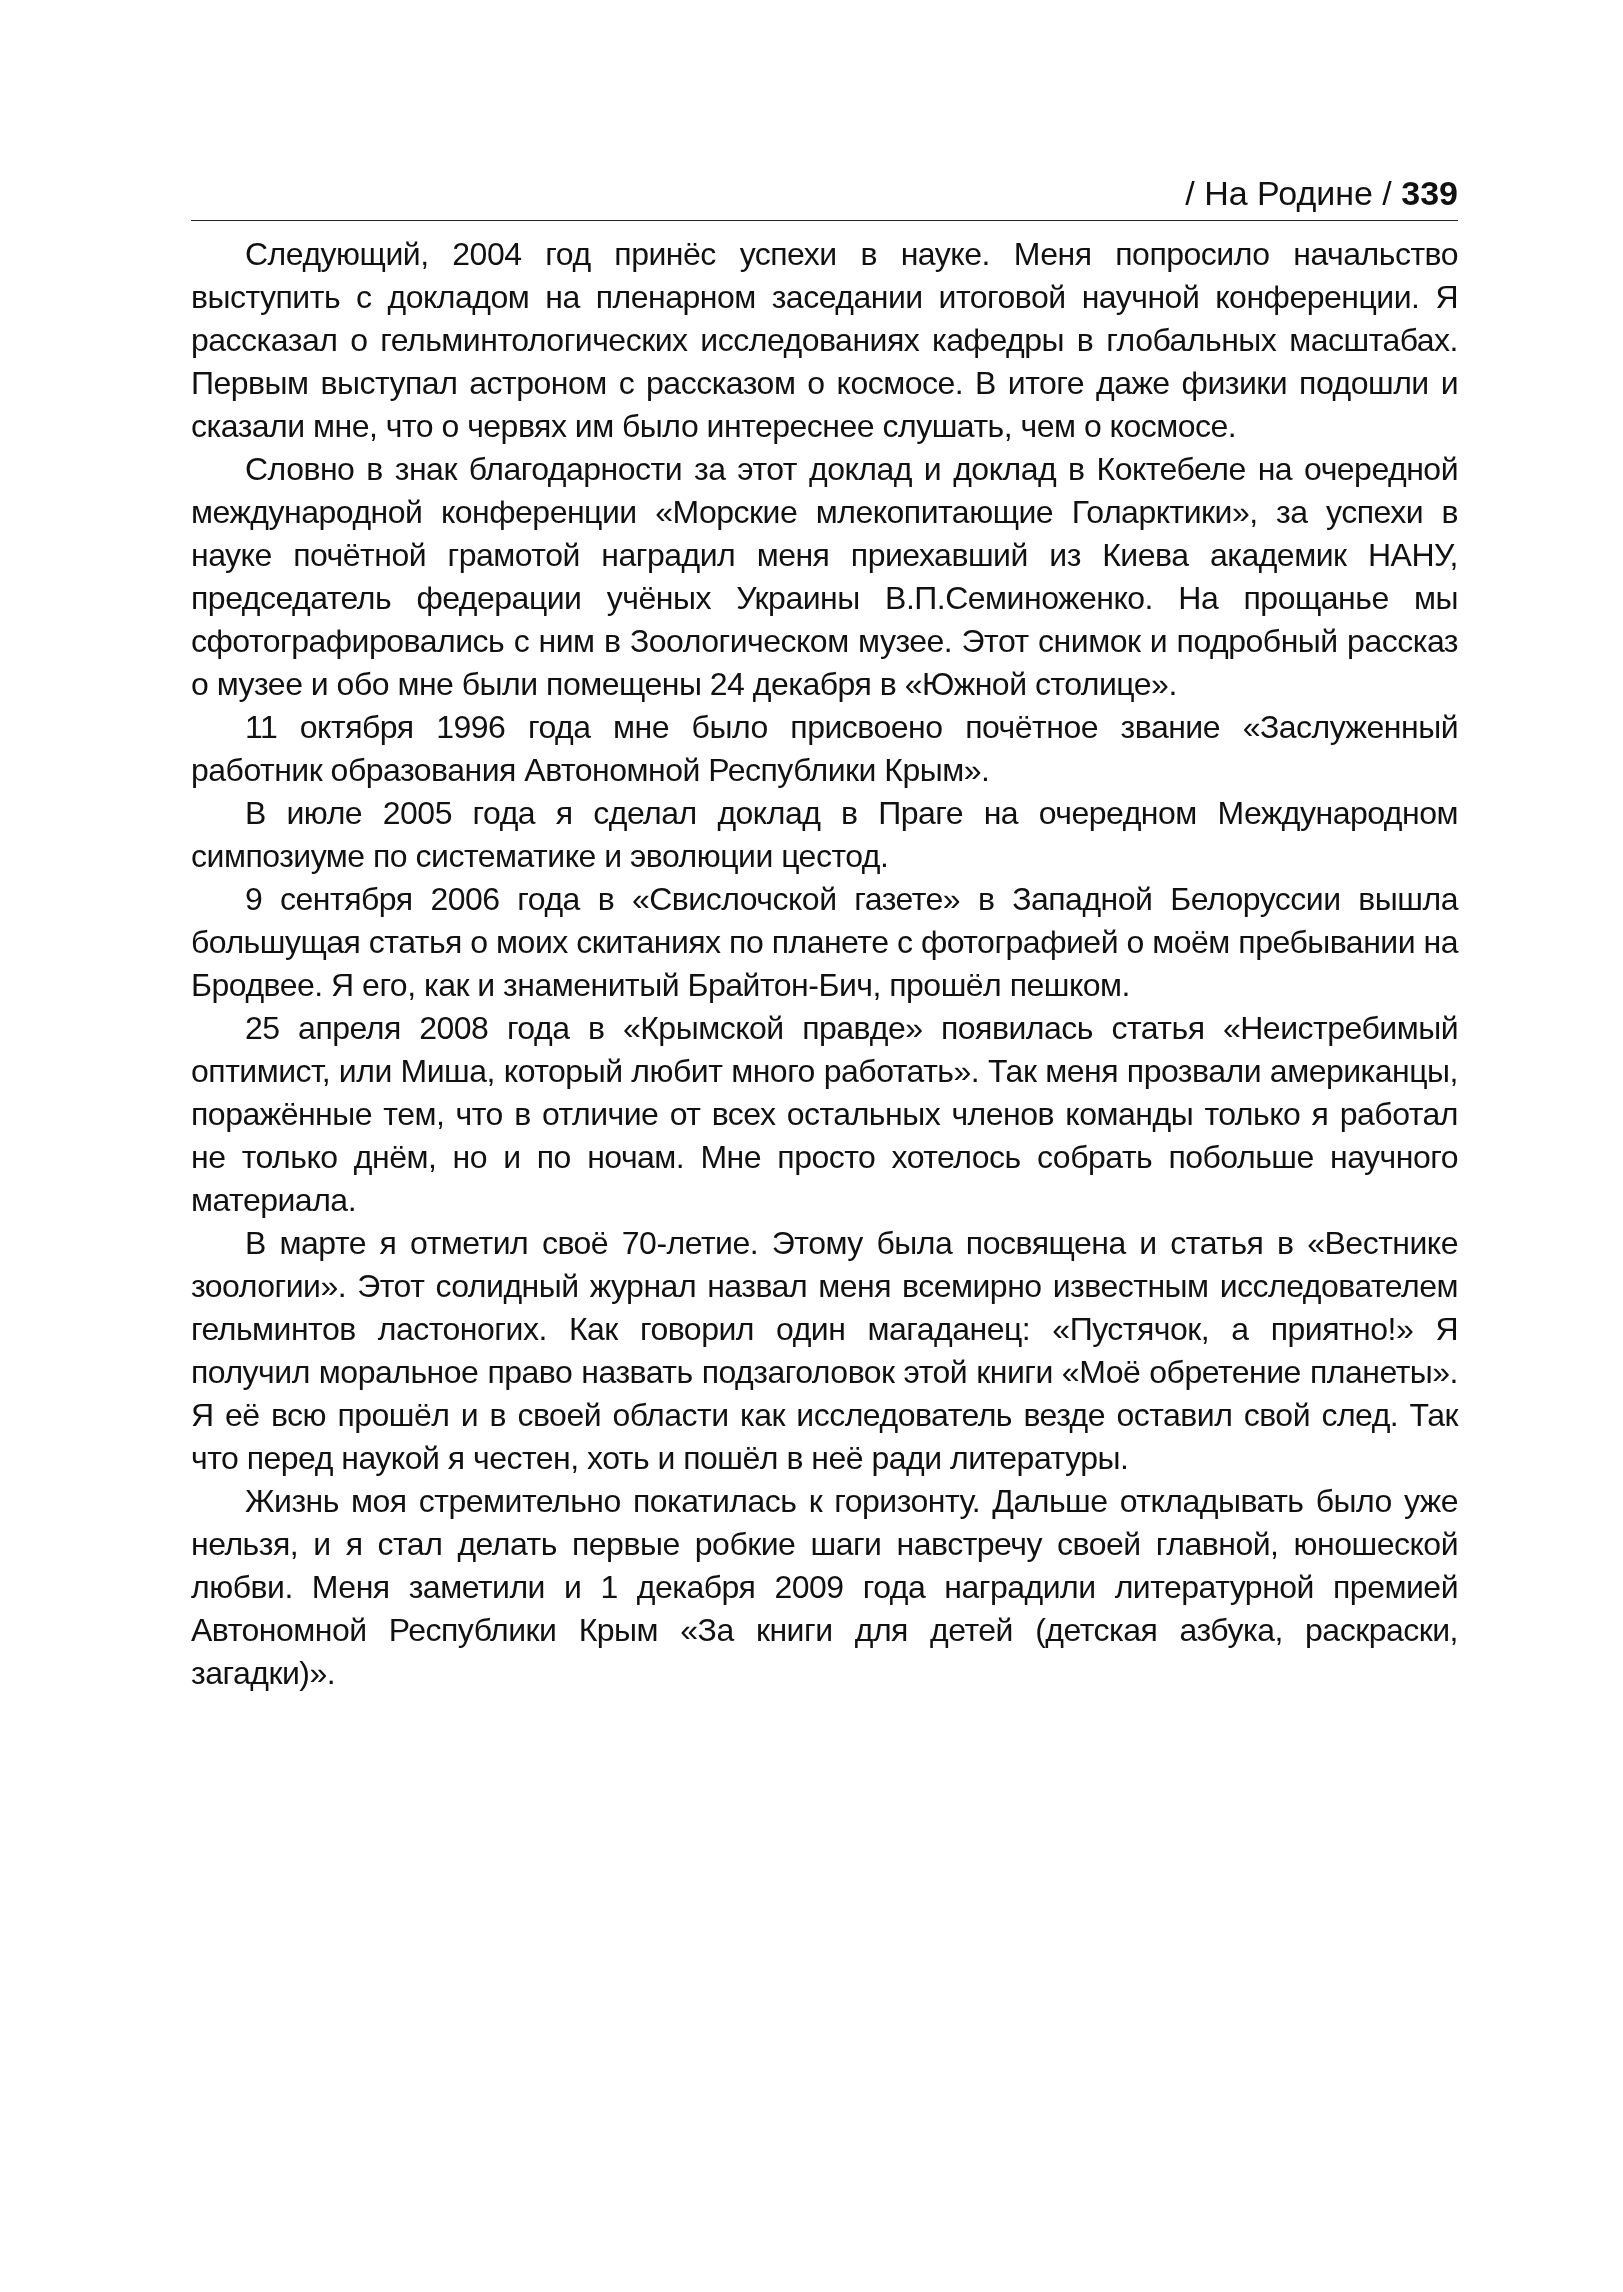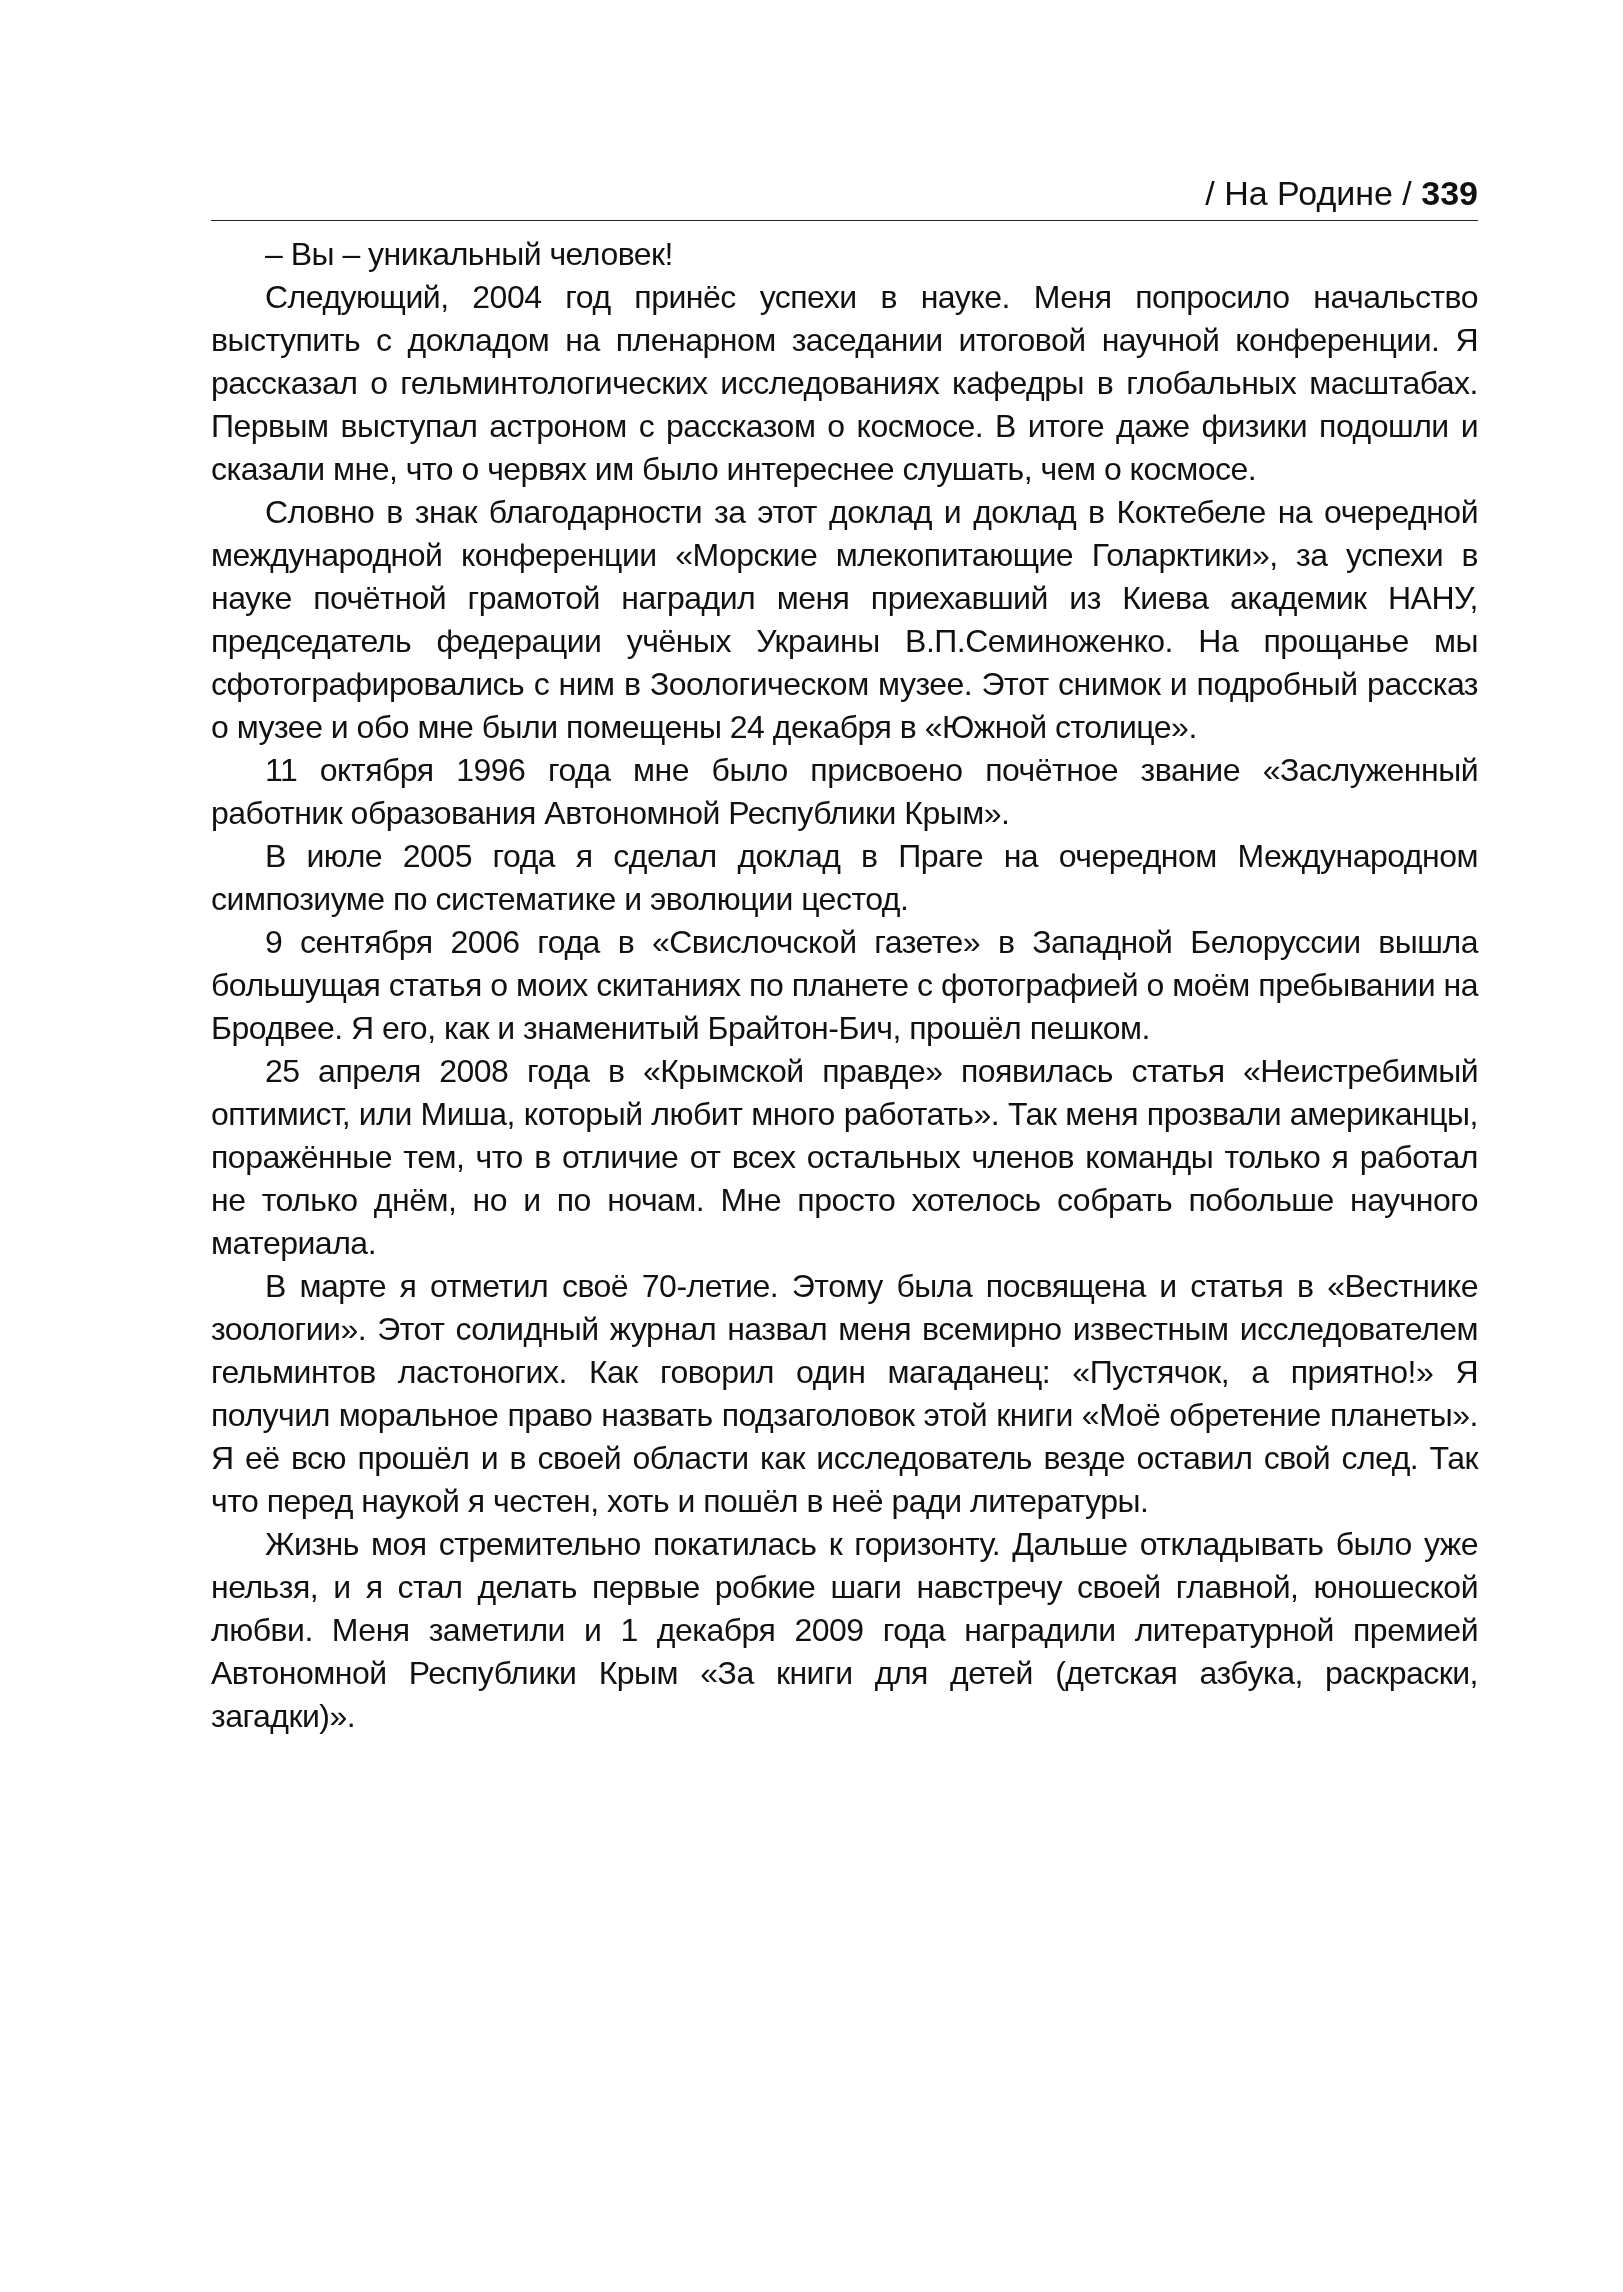--- a/index.html
+++ b/index.html
@@ -1,19 +1,19 @@
 <!DOCTYPE html>
 <html style="font-size:14.3px"><head>
 <meta charset="utf-8">
 <style>
   html, body { margin: 0; padding: 0; background: #ffffff; }
   body { width: 1624px; height: 2293px; position: relative; overflow: hidden; }
   .page {
     position: absolute; left: 0; top: 0; width: 1564px; height: 2293px;
-    background: #ffffff; color: #111111; margin-left: 20px;
+    background: #ffffff; color: #111111;
   }
   .running-head {
     position: absolute; left: 191px; width: 1267px; top: 168px; height: 50px;
     text-align: right;
     font-family: "Liberation Sans", sans-serif;
     font-size: 34px; line-height: 50px; color: #111;
   }
   .running-head .folio { font-weight: bold; }
   .rule {
     position: absolute; left: 191px; top: 220px; width: 1267px; height: 0;
@@ -31,21 +31,20 @@
 <body>
 
 <div class="page">
   <div class="running-head">
     <span>/ На Родине /</span>
      <span class="folio">339</span>
   </div>
   <div class="rule"></div>
 
   <div class="body-text">
-    <p>– Вы – уникальный человек!</p>
     <p>Следующий, 2004 год принёс успехи в науке. Меня попросило начальство выступить с докладом на пленарном заседании итоговой научной конференции. Я рассказал о гельминтологических исследованиях кафедры в глобальных масштабах. Первым выступал астроном с рассказом о космосе. В итоге даже физики подошли и сказали мне, что о червях им было интереснее слушать, чем о космосе.</p>
     <p>Словно в знак благодарности за этот доклад и доклад в Коктебеле на очередной международной конференции «Морские млекопитающие Голарктики», за успехи в науке почётной грамотой наградил меня приехавший из Киева академик НАНУ, председатель федерации учёных Украины В.П.Семиноженко. На прощанье мы сфотографировались с ним в Зоологическом музее. Этот снимок и подробный рассказ о музее и обо мне были помещены 24 декабря в «Южной столице».</p>
     <p>11 октября 1996 года мне было присвоено почётное звание «Заслуженный работник образования Автономной Республики Крым».</p>
     <p>В июле 2005 года я сделал доклад в Праге на очередном Международном симпозиуме по систематике и эволюции цестод.</p>
     <p>9 сентября 2006 года в «Свислочской газете» в Западной Белоруссии вышла большущая статья о моих скитаниях по планете с фотографией о моём пребывании на Бродвее. Я его, как и знаменитый Брайтон-Бич, прошёл пешком.</p>
     <p>25 апреля 2008 года в «Крымской правде» появилась статья «Неистребимый оптимист, или Миша, который любит много работать». Так меня прозвали американцы, поражённые тем, что в отличие от всех остальных членов команды только я работал не только днём, но и по ночам. Мне просто хотелось собрать побольше научного материала.</p>
     <p>В марте я отметил своё 70-летие. Этому была посвящена и статья в «Вестнике зоологии». Этот солидный журнал назвал меня всемирно известным исследователем гельминтов ластоногих. Как говорил один магаданец: «Пустячок, а приятно!» Я получил моральное право назвать подзаголовок этой книги «Моё обретение планеты». Я её всю прошёл и в своей области как исследователь везде оставил свой след. Так что перед наукой я честен, хоть и пошёл в неё ради литературы.</p>
     <p>Жизнь моя стремительно покатилась к горизонту. Дальше откладывать было уже нельзя, и я стал делать первые робкие шаги навстречу своей главной, юношеской любви. Меня заметили и 1 декабря 2009 года наградили литературной премией Автономной Республики Крым «За книги для детей (детская азбука, раскраски, загадки)».</p>
   </div>
 </div>

